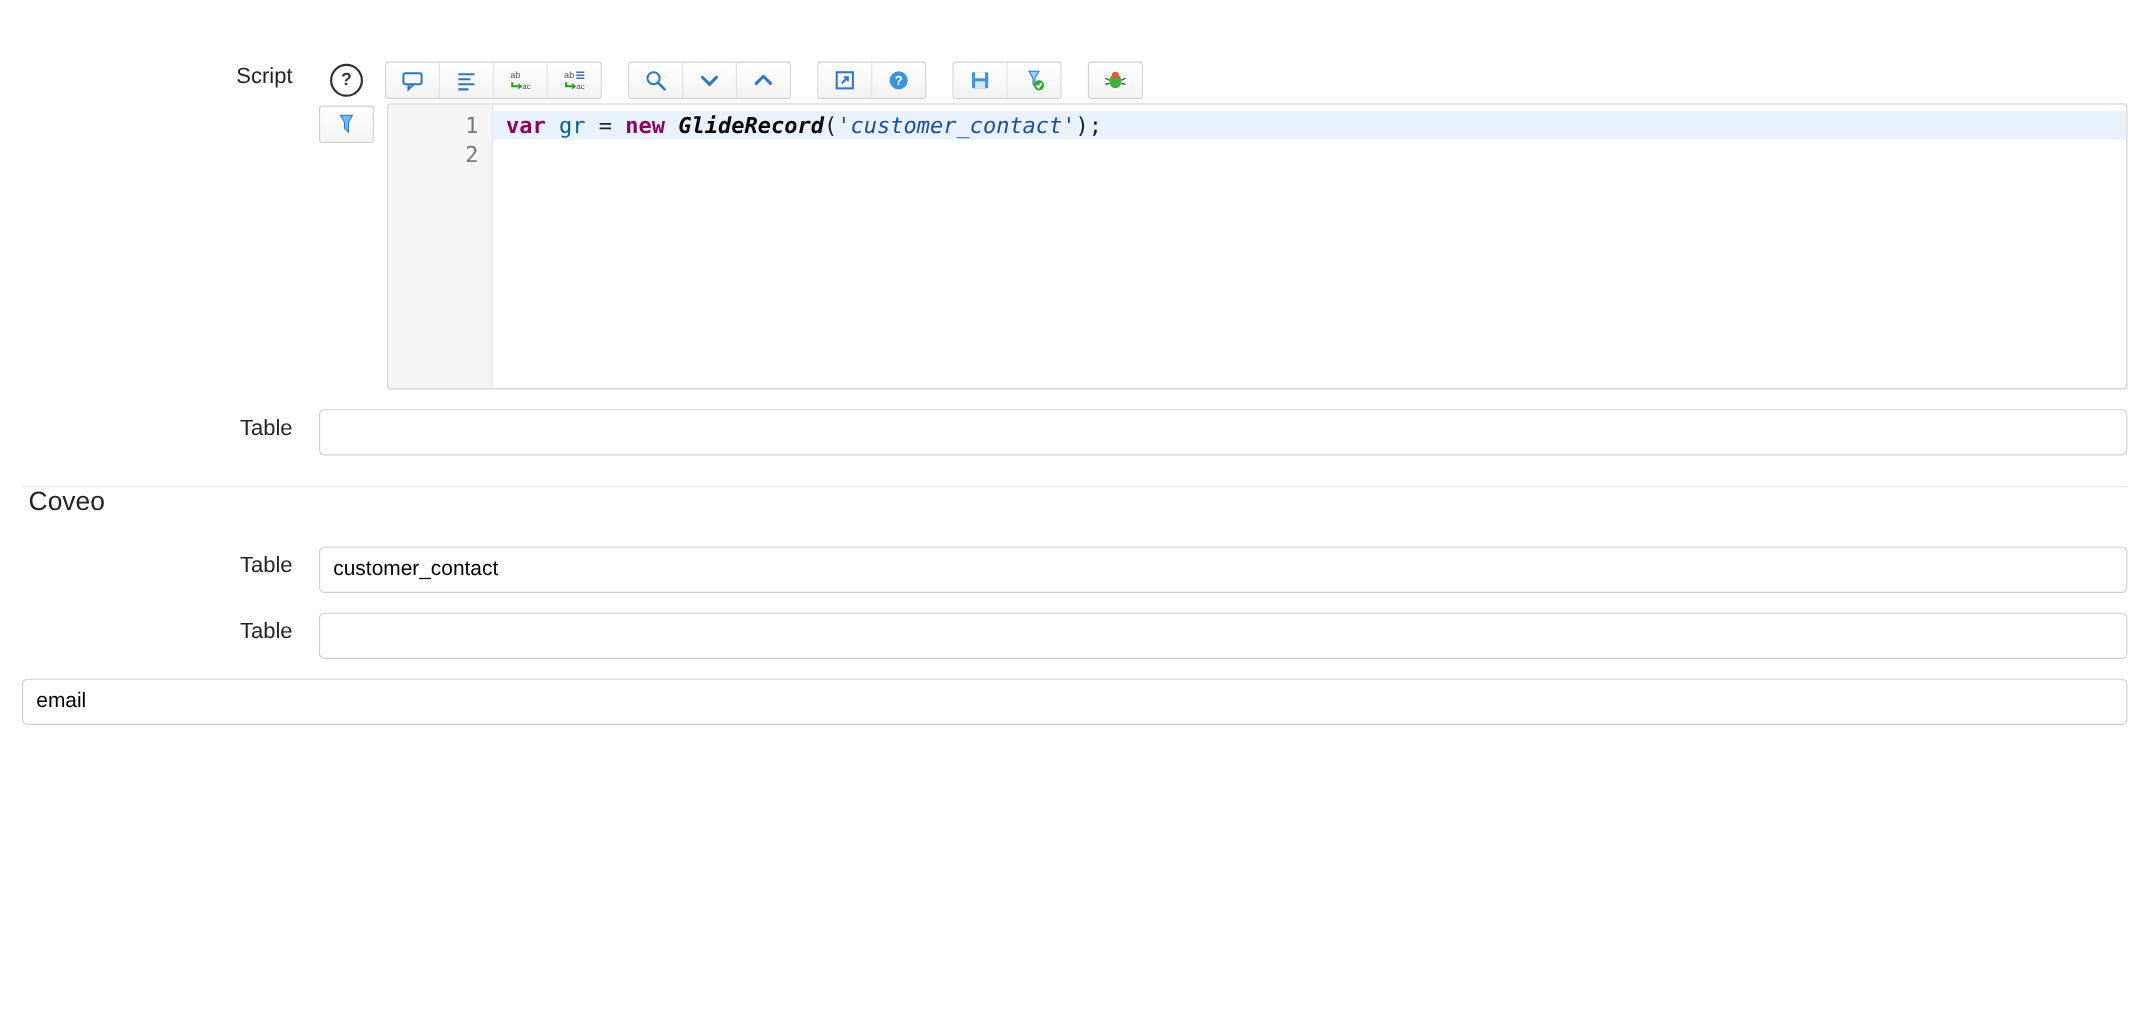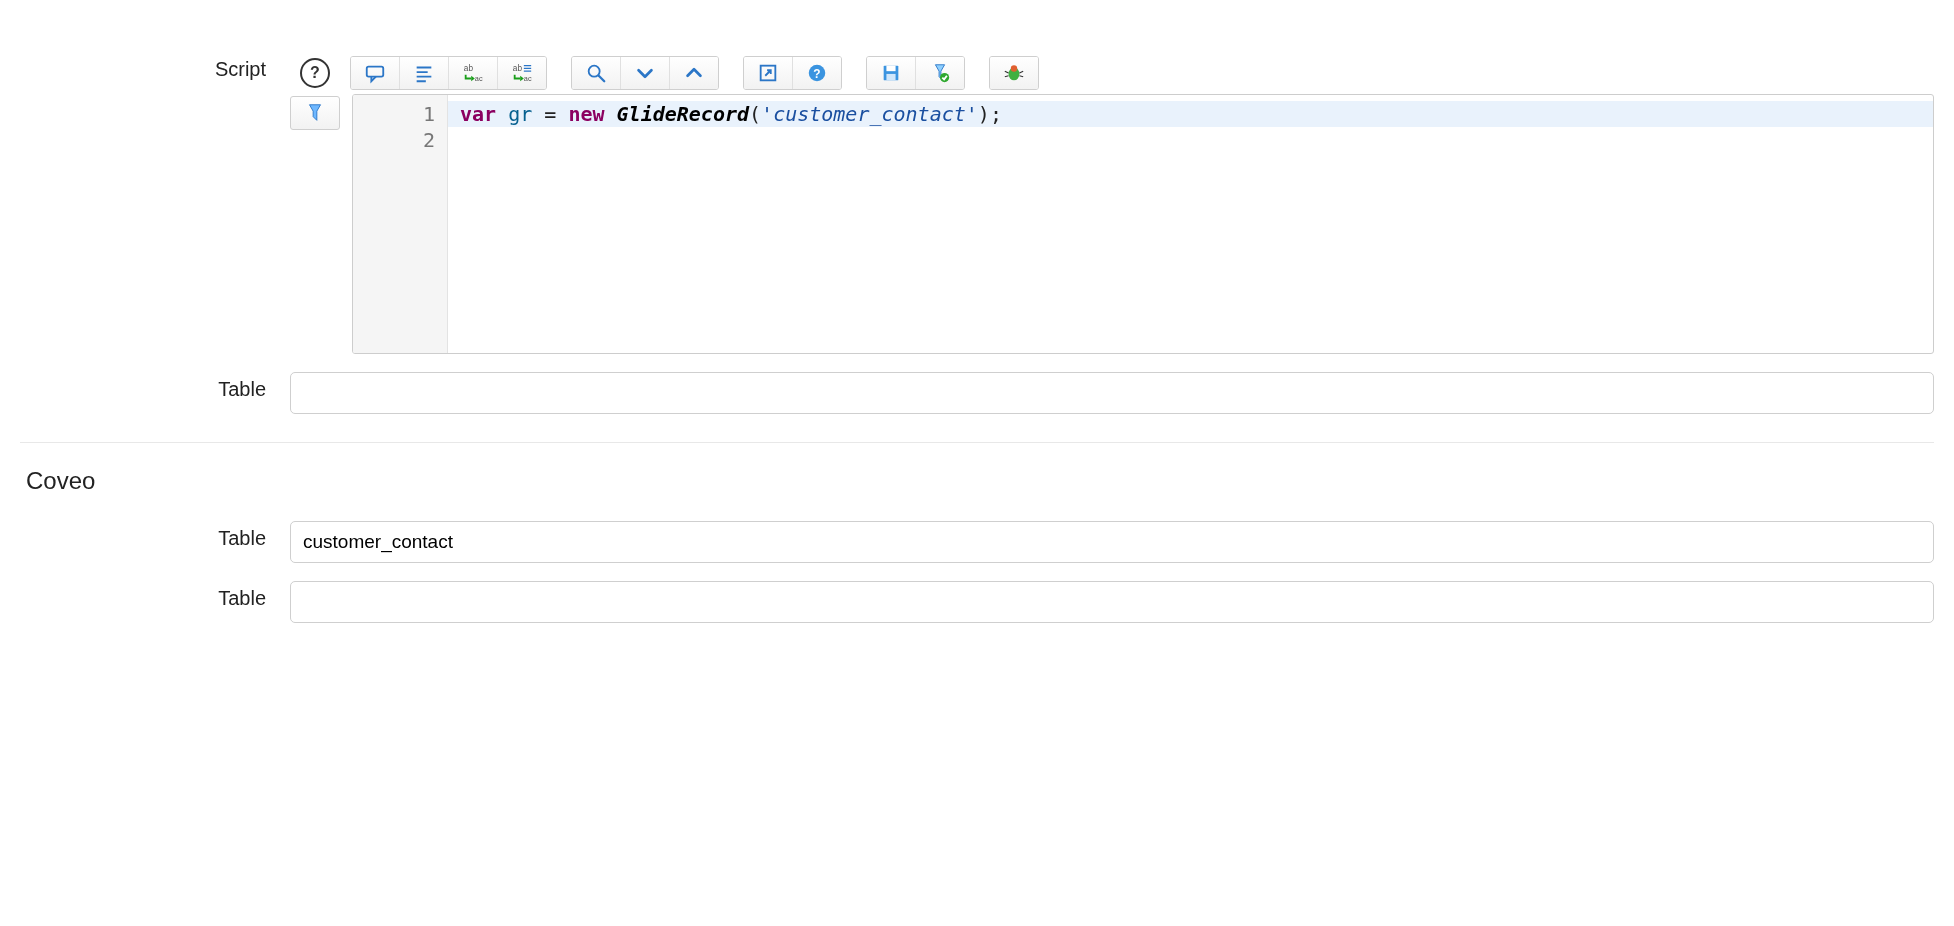--- a/index.html
+++ b/index.html
@@ -28,21 +28,21 @@
   .code-area{flex:1;padding:6px 12px;font-family:Consolas,Menlo,monospace;font-size:20px;line-height:26px;position:relative;}
   .code-line{white-space:pre;height:14px;}
   .hl{position:absolute;left:0;right:0;top:6px;height:26px;background:#e9f2fc;z-index:0;}
   .code-content{position:relative;z-index:1;}
   .kw{color:#8b0060;font-weight:bold;}
   .cls{color:#000;font-weight:bold;font-style:italic;}
   .str{color:#1a4fa0;font-style:italic;}
   .pln{color:#222;}
   .varname{color:#06608f;}
   input.textfield{width:100%;height:42px;border:1.5px solid #cfcfcf;border-radius:5px;padding:0 12px;font-size:19px;box-sizing:border-box;background:#fff;}
-  .section-divider{border-top:1px solid #e8e8e8;margin-top:28px;padding-top:24px;}
+  .section-divider{border-top:1px solid #e8e8e8;margin-top:28px;}
   .section-title{font-size:24px;font-weight:400;color:#222;padding-left:6px;margin-bottom:26px;}
 </style>
 </head>
 <body>
 
 <div class="page">
 
 
   <div class="form-row" style="margin-top:36px;">
     <div class="label" style="padding-top:2px;">Script</div>
@@ -189,16 +189,19 @@
     </div>
 
     <div class="form-row">
       <div class="label">Table</div>
       <div class="control">
         <input class="textfield" type="text" value="" style="">
       </div>
     </div>
 
     <div class="form-row">
+      <div class="control">
+        <input class="textfield" type="text" value="email" style="">
+      </div>
     </div>
   </div>
 
 </div>
 
 </body></html>

